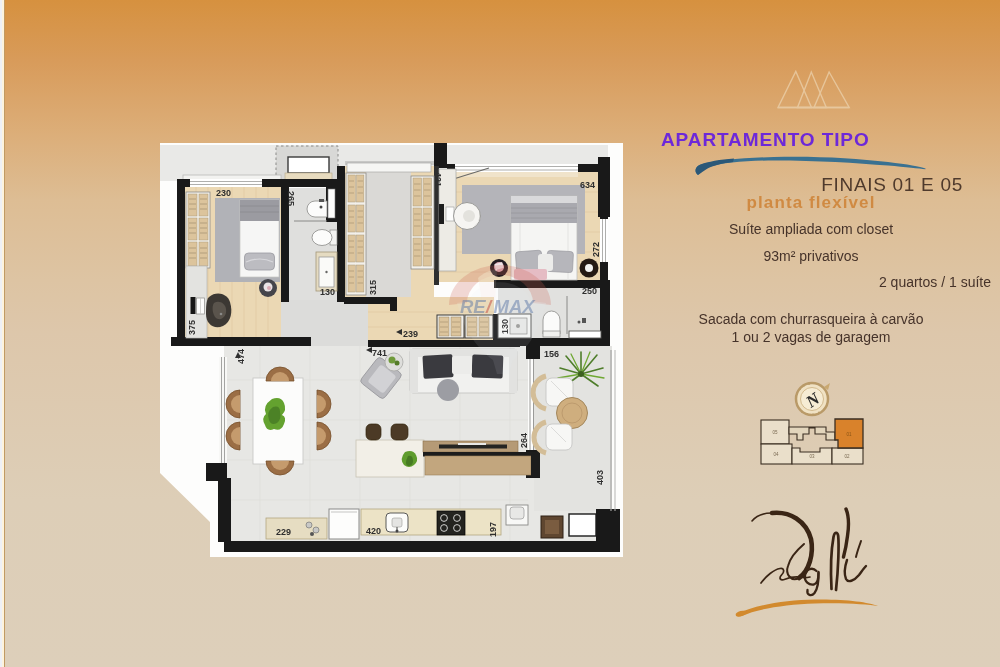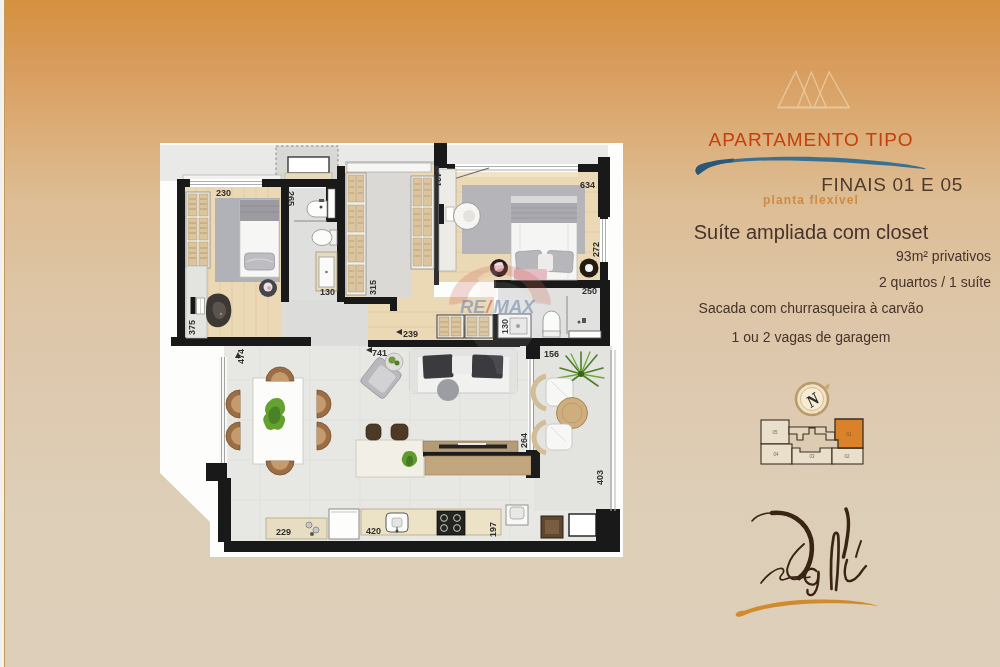--- a/index.html
+++ b/index.html
@@ -669,27 +669,27 @@
     <path d="M847,560 C845,566 844,574 846,579 C848,583 854,581 859,575 C862,571 864,568 866,566" stroke-width="2.4"></path>
     <path d="M861,541 C859,547 857,552 856,557" stroke-width="2"></path>
   </g>
 
   <g>
     <path d="M737,614 C755,605 785,600 815,599.5 C845,599 868,602 878,606 C868,604.5 845,602.5 815,603.5 C785,604.5 757,609 742,616 C737,618 734,615.5 737,614 Z" fill="#d28a2e"></path>
     <ellipse cx="741" cy="613.5" rx="5.5" ry="2.6" fill="#d28a2e" transform="rotate(-14 741 613.5)"></ellipse>
   </g>
 </svg>
 
-<div class="abs" style="left:661px;top:129px;width:300px;text-align:center;color:#c2410c;font-weight:normal;font-size:19px;letter-spacing:0.9px;">APARTAMENTO TIPO</div>
+<div class="abs" style="left:661px;top:129px;width:300px;color:#6d28d9;font-weight:bold;font-size:19px;letter-spacing:0.9px;">APARTAMENTO TIPO</div>
 
 <div class="abs" style="left:663px;top:174px;width:300px;text-align:right;color:#4f3a2c;font-weight:normal;font-size:19px;letter-spacing:0.7px;">FINAIS 01 E 05</div>
 
-<div class="abs" style="left:661px;top:193px;width:300px;text-align:center;color:#d08a42;font-weight:bold;font-size:12px;letter-spacing:1.1px;">planta flexível</div>
-
-<div class="abs" style="left:631px;top:221px;width:360px;text-align:center;color:#46332a;font-size:20px;">Suíte ampliada com closet</div>
-
-<div class="abs" style="left:631px;top:248px;width:360px;text-align:right;color:#46332a;font-size:14px;">93m² privativos</div>
+<div class="abs" style="left:661px;top:193px;width:300px;text-align:center;color:#d08a42;font-weight:bold;font-size:17px;letter-spacing:1.1px;">planta flexível</div>
+
+<div class="abs" style="left:631px;top:221px;width:360px;text-align:center;color:#46332a;font-size:14px;">Suíte ampliada com closet</div>
+
+<div class="abs" style="left:631px;top:248px;width:360px;text-align:center;color:#46332a;font-size:14px;">93m² privativos</div>
 
 <div class="abs" style="left:631px;top:274px;width:360px;text-align:right;color:#46332a;font-size:14px;">2 quartos / 1 suíte</div>
 
-<div class="abs" style="left:631px;top:300px;width:360px;text-align:center;color:#46332a;font-size:14px;">Sacada com churrasqueira à carvão</div>
+<div class="abs" style="left:631px;top:311px;width:360px;text-align:center;color:#46332a;font-size:14px;">Sacada com churrasqueira à carvão</div>
 
 <div class="abs" style="left:631px;top:329px;width:360px;text-align:center;color:#46332a;font-size:14px;">1 ou 2 vagas de garagem</div>
 
 </body></html>

